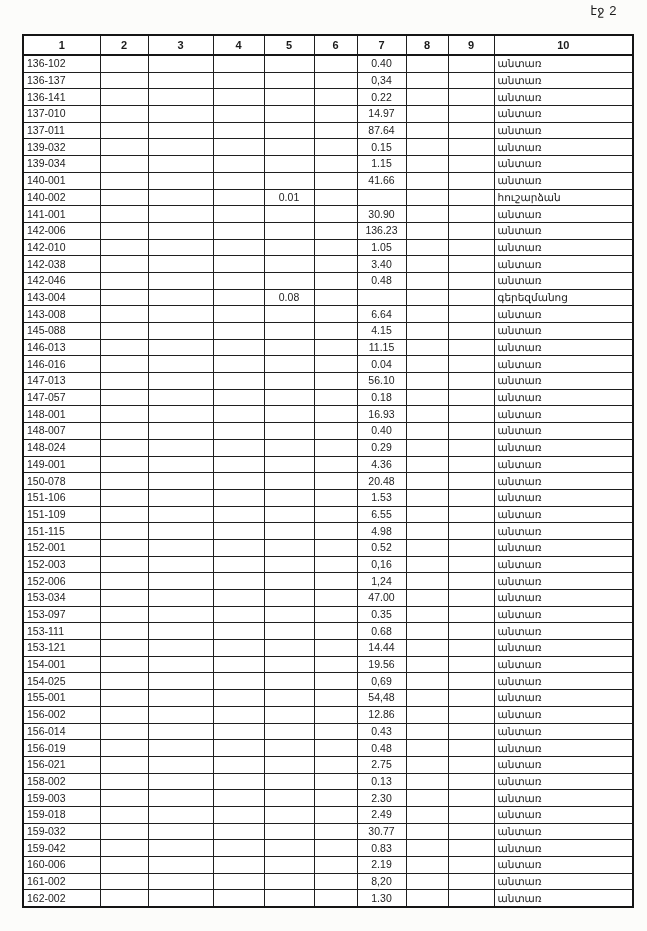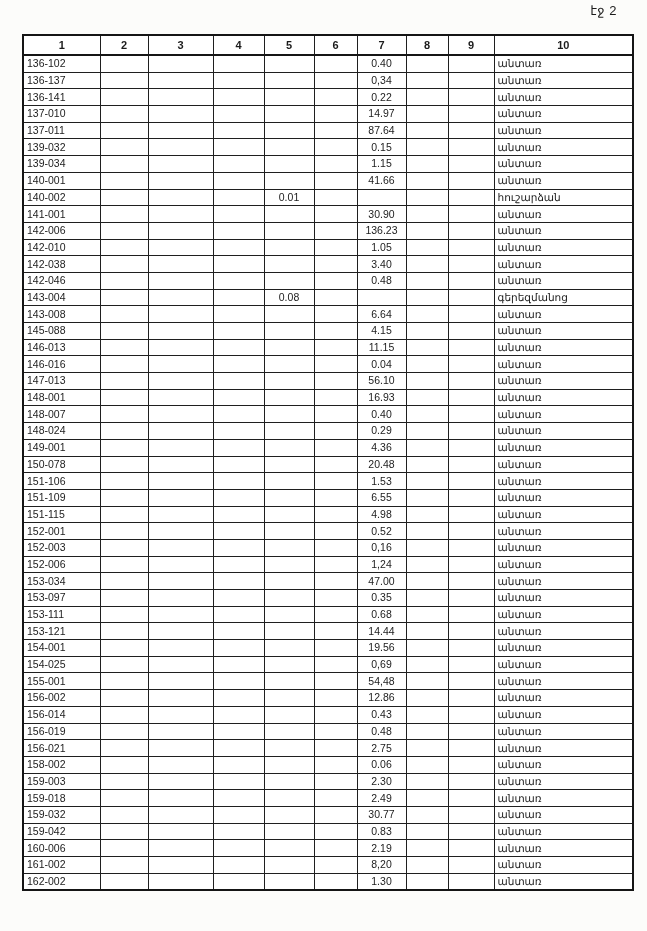--- a/index.html
+++ b/index.html
@@ -318,20 +318,32 @@
         <td class="cell-center"></td>
         <td class="cell-center"></td>
         <td class="cell-center"></td>
         <td class="cell-center"></td>
         <td class="cell-center">56.10</td>
         <td class="cell-center"></td>
         <td class="cell-center"></td>
         <td class="cell-text">անտառ</td>
       </tr>
       <tr>
+        <td class="cell-code">147-057</td>
+        <td class="cell-center"></td>
+        <td class="cell-center"></td>
+        <td class="cell-center"></td>
+        <td class="cell-center"></td>
+        <td class="cell-center"></td>
+        <td class="cell-center">0.18</td>
+        <td class="cell-center"></td>
+        <td class="cell-center"></td>
+        <td class="cell-text">անտառ</td>
+      </tr>
+      <tr>
         <td class="cell-code">148-001</td>
         <td class="cell-center"></td>
         <td class="cell-center"></td>
         <td class="cell-center"></td>
         <td class="cell-center"></td>
         <td class="cell-center"></td>
         <td class="cell-center">16.93</td>
         <td class="cell-center"></td>
         <td class="cell-center"></td>
         <td class="cell-text">անտառ</td>
@@ -588,21 +600,21 @@
         <td class="cell-center"></td>
         <td class="cell-text">անտառ</td>
       </tr>
       <tr>
         <td class="cell-code">158-002</td>
         <td class="cell-center"></td>
         <td class="cell-center"></td>
         <td class="cell-center"></td>
         <td class="cell-center"></td>
         <td class="cell-center"></td>
-        <td class="cell-center">0.06</td>
+        <td class="cell-center">0.13</td>
         <td class="cell-center"></td>
         <td class="cell-center"></td>
         <td class="cell-text">անտառ</td>
       </tr>
       <tr>
         <td class="cell-code">159-003</td>
         <td class="cell-center"></td>
         <td class="cell-center"></td>
         <td class="cell-center"></td>
         <td class="cell-center"></td>

